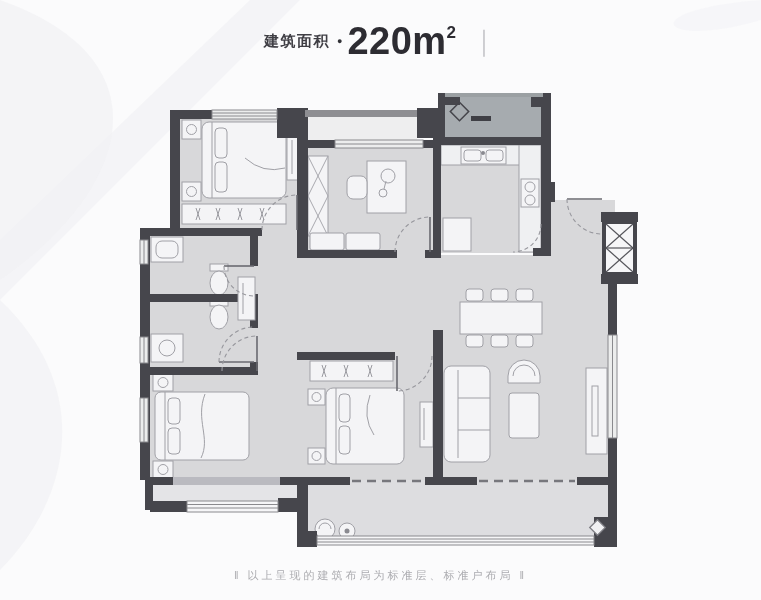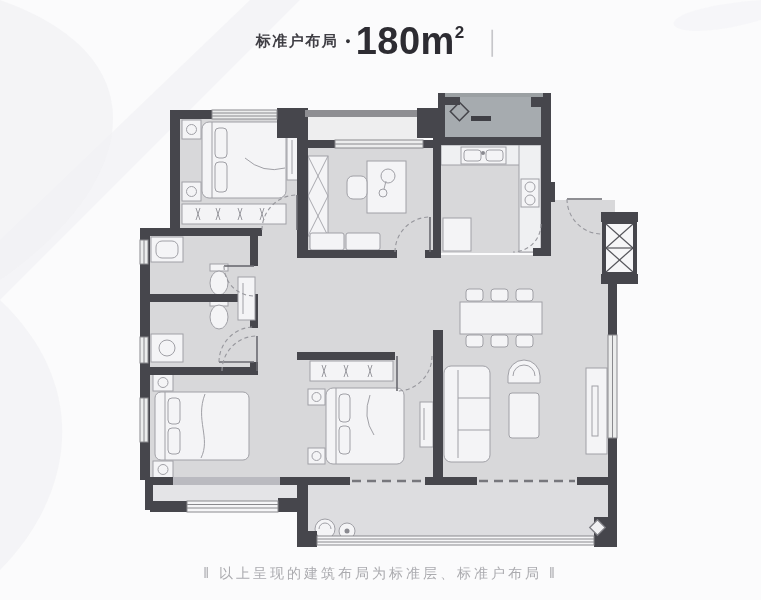--- a/index.html
+++ b/index.html
@@ -5,38 +5,38 @@
   html,body{margin:0;padding:0;background:#ffffff;font-family:"Liberation Sans","DejaVu Sans",sans-serif;}
   .page{position:relative;width:761px;height:600px;background:#fbfbfc;overflow:hidden;}
   .bg-svg,.plan-svg{position:absolute;left:0;top:0;width:761px;height:600px;display:block;}
   .hdr{position:absolute;top:22px;left:0;width:100%;display:flex;justify-content:center;align-items:center;transform:translateX(6px);user-select:none;}
   .hdr .lbl{font-size:15px;font-weight:bold;color:#3f3e44;letter-spacing:1.5px;}
   .hdr .dot{font-size:9px;color:#323237;margin:0 5px 0 7px;}
   .hdr .big{font-size:38px;font-weight:bold;color:#2d2c32;letter-spacing:0.5px;line-height:1;}
   .hdr .big sup{font-size:17px;font-weight:bold;position:relative;top:-2px;}
   .hdr .sep{font-size:27px;color:#c6c6ca;font-weight:normal;margin:0 12px 0 14px;line-height:1;}
   .hdr .type{font-size:21px;font-weight:bold;color:#39383e;letter-spacing:4px;}
-  .ftr{position:absolute;bottom:17px;left:0;width:100%;text-align:center;font-size:14px;color:#ababaf;letter-spacing:3px;user-select:none;}
+  .ftr{position:absolute;bottom:17px;left:0;width:100%;text-align:center;font-size:11px;color:#ababaf;letter-spacing:3px;user-select:none;}
 </style>
 </head>
 <body>
 
 <div class="page">
 
   <svg class="bg-svg" viewBox="0 0 761 600">
     <polygon points="0,240 250,0 300,0 0,300" fill="#efeff2" opacity="0.55"></polygon>
     <path d="M0,0 C170,60 130,190 0,280 Z" fill="#f1f1f4" opacity="0.7"></path>
     <path d="M0,300 C95,390 70,500 0,570 Z" fill="#f2f2f5" opacity="0.8"></path>
     <path d="M761,20 C660,50 630,10 761,0 Z" fill="#f3f3f6" opacity="0.6"></path>
   </svg>
 
   <div class="hdr">
-    <span class="lbl">标准户布局</span>
+    <span class="lbl">建筑面积</span>
     <span class="dot">●</span>
-    <span class="big"><span>180m</span><sup>2</sup></span>
+    <span class="big"><span>220m</span><sup>2</sup></span>
     <span class="sep">｜</span>
   </div>
 
   <svg class="plan-svg" viewBox="0 0 761 600">
 
     <g fill="#d8d8da">
       <rect x="175" y="112" width="130" height="122"></rect>
       <rect x="145" y="230" width="160" height="143"></rect>
       <rect x="145" y="370" width="158" height="112"></rect>
       <rect x="150" y="480" width="150" height="26" fill="#e4e4e7"></rect>

